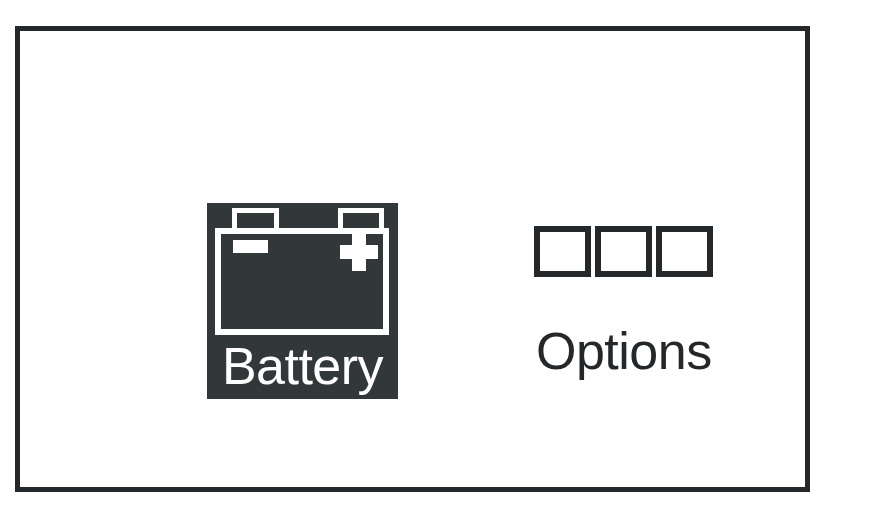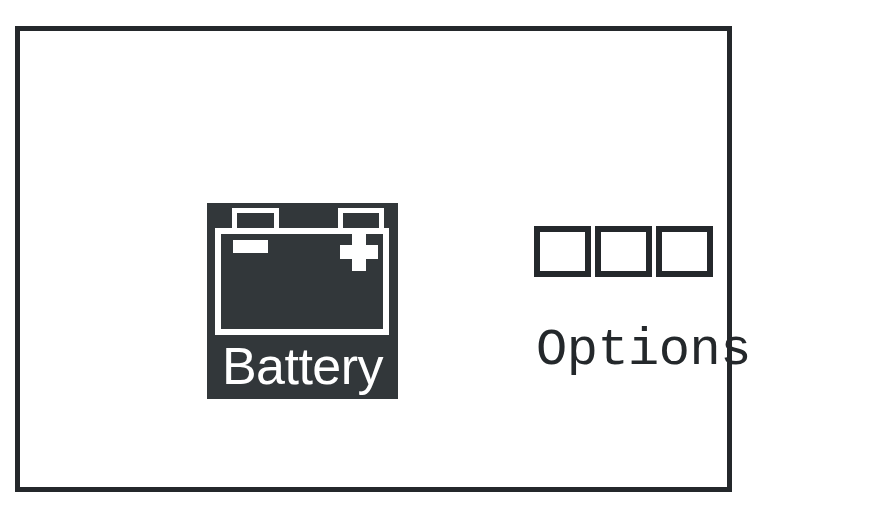--- a/index.html
+++ b/index.html
@@ -16,21 +16,21 @@
     height: 513px;
     background: #ffffff;
     overflow: hidden;
   }
 
   
   #outer-frame {
     position: absolute;
     left: 15px;
     top: 26px;
-    width: 717px;
+    width: 795px;
     height: 466px;
     border: 5px solid #24282b;
     box-sizing: border-box;
     background: #ffffff;
   }
 
   
   #battery-tile {
     position: absolute;
     left: 187px;
@@ -133,21 +133,21 @@
     height: 51px;
     border: 6px solid #24282b;
     box-sizing: border-box;
     background: #ffffff;
   }
   #options-label {
     position: absolute;
     left: 2px;
     top: 96px;
     color: #24282b;
-    font-family: Liberation Mono, monospace;
+    font-family: Liberation Sans, sans-serif;
     font-size: 52px;
     line-height: 58px;
     letter-spacing: -0.5px;
     white-space: nowrap;
   }
 </style>
 </head>
 <body>
 
 <div id="screen">

